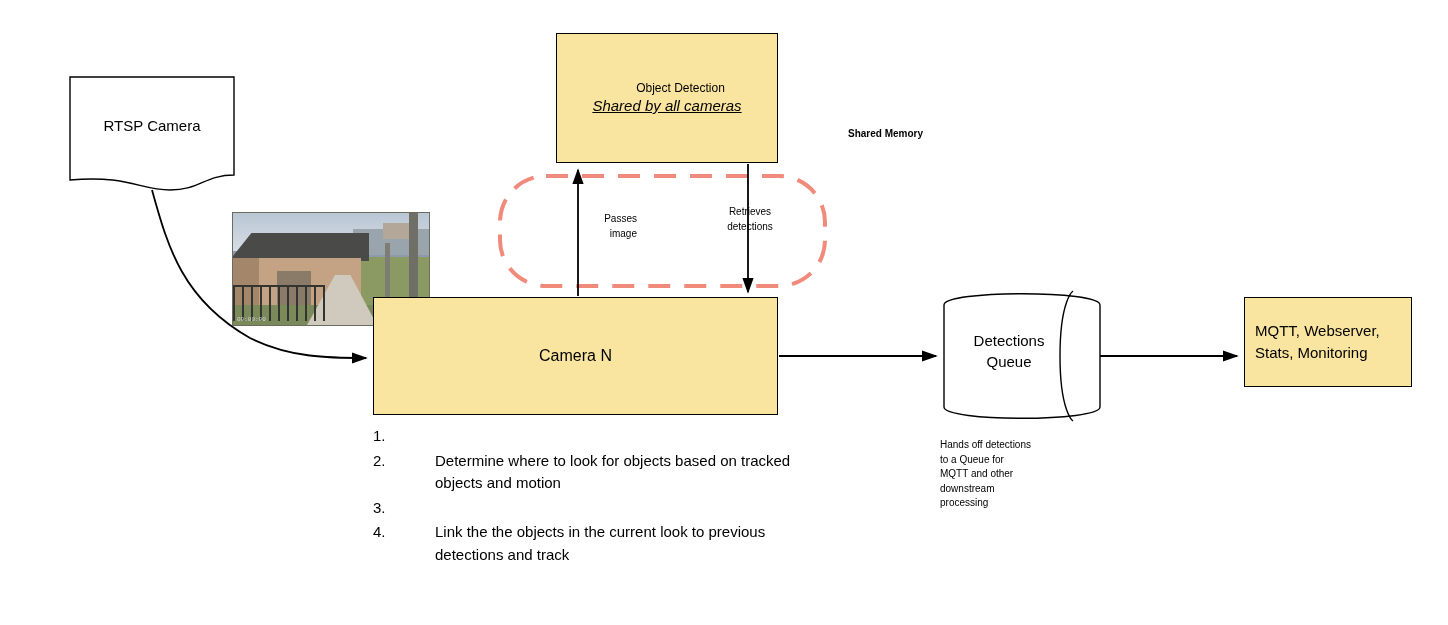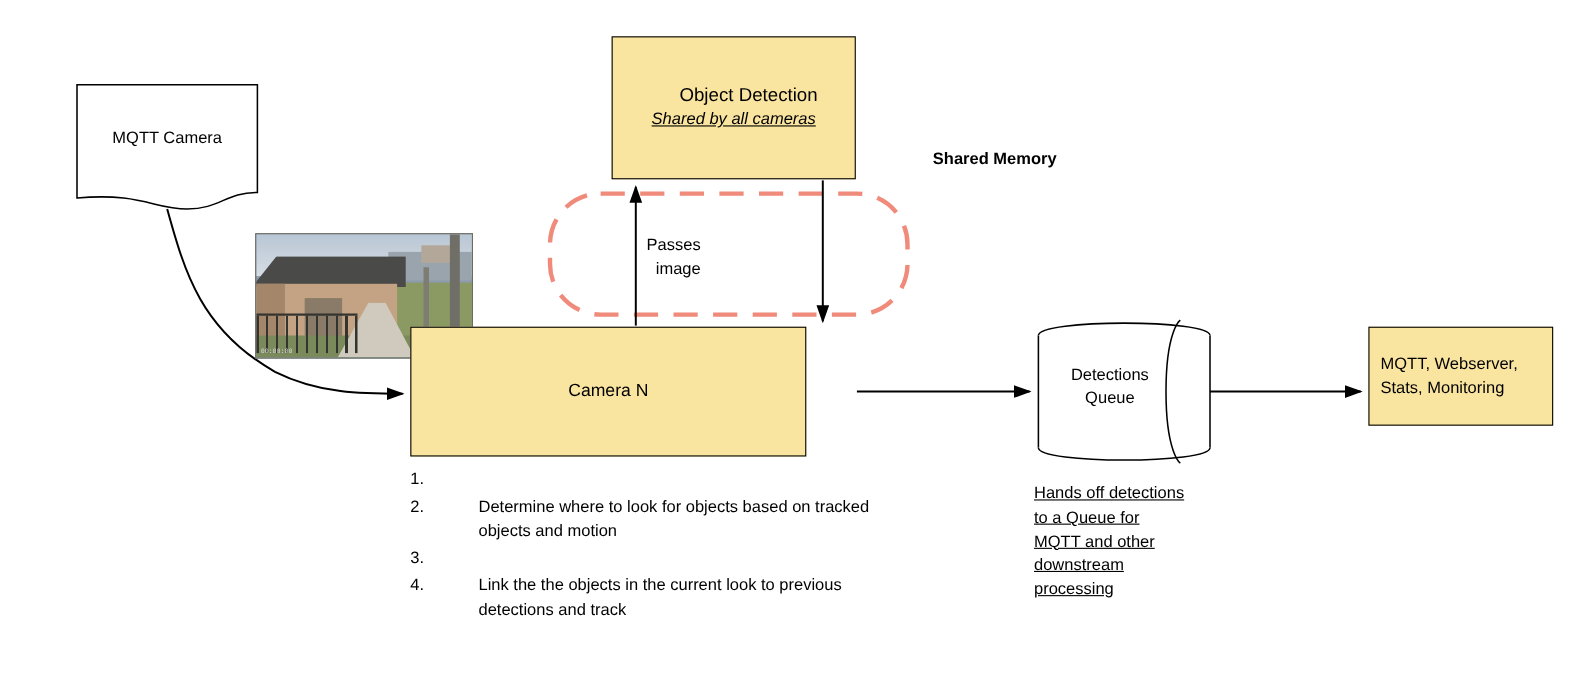--- a/index.html
+++ b/index.html
@@ -34,44 +34,44 @@
     display: flex;
     flex-direction: column;
     align-items: center;
     justify-content: center;
     text-align: center;
     font-size: 15px;
     line-height: 1.35;
   }
   .txt {
     position: absolute;
-    font-size: 15px;
+    font-size: 10px;
     line-height: 1.45;
     white-space: pre-line;
   }
   .bold {
     font-weight: bold;
   }
 
   
   #object-detection {
     left: 556px;
     top: 33px;
     width: 222px;
     height: 130px;
     padding: 0 8px;
   }
-  #object-detection .l1 { font-size: 17px; margin-left: 27px; }
+  #object-detection .l1 { font-size: 12px; margin-left: 27px; }
   #object-detection .l2 { font-size: 15px; font-style: italic; text-decoration: underline; }
 
   
   #camera-n {
     left: 373px;
     top: 297px;
-    width: 360px;
+    width: 405px;
     height: 118px;
     font-size: 16px;
   }
 
   
   #mqtt-box {
     left: 1244px;
     top: 297px;
     width: 168px;
     height: 90px;
@@ -125,21 +125,20 @@
   #fetch-note {
     left: 44px;
     top: 341px;
     width: 180px;
   }
   
   #queue-note {
     left: 940px;
     top: 438px;
     width: 180px;
-    text-decoration: underline;
   }
 
   
   #camera-steps {
     position: absolute;
     left: 373px;
     top: 425px;
     width: 430px;
     font-size: 15px;
     line-height: 1.5;
@@ -286,41 +285,43 @@
     <div class="wall-shade"></div>
     <div class="door"></div>
     <div class="grass"></div>
     <div class="walk"></div>
     <div class="fence"></div>
     <div class="pole2"></div>
     <div class="pole"></div>
     <div class="stamp">00:00:00</div>
   </div>
 
-  <div id="rtsp-label" class="txt">MQTT Camera</div>
+  <div id="rtsp-label" class="txt">RTSP Camera</div>
 
   <div id="object-detection" class="node boxnode">
     <div class="l1">Object Detection</div>
     <div class="l2">Shared by all cameras</div>
   </div>
 
   <div id="camera-n" class="node boxnode">
     <div>Camera N</div>
   </div>
 
   <div id="queue-label" class="txt">Detections
 Queue</div>
 
   <div id="mqtt-box" class="node boxnode">
     <div>MQTT, Webserver,
 Stats, Monitoring</div>
   </div>
 
   <div id="passes-image" class="txt">Passes
 image</div>
+  <div id="retrieves-detections" class="txt">Retrieves
+detections</div>
 
   <div id="shared-memory-note" class="txt">
     <div class="bold">Shared Memory</div>
   </div>
 
 
   <div id="queue-note" class="txt">Hands off detections
 to a Queue for
 MQTT and other
 downstream

